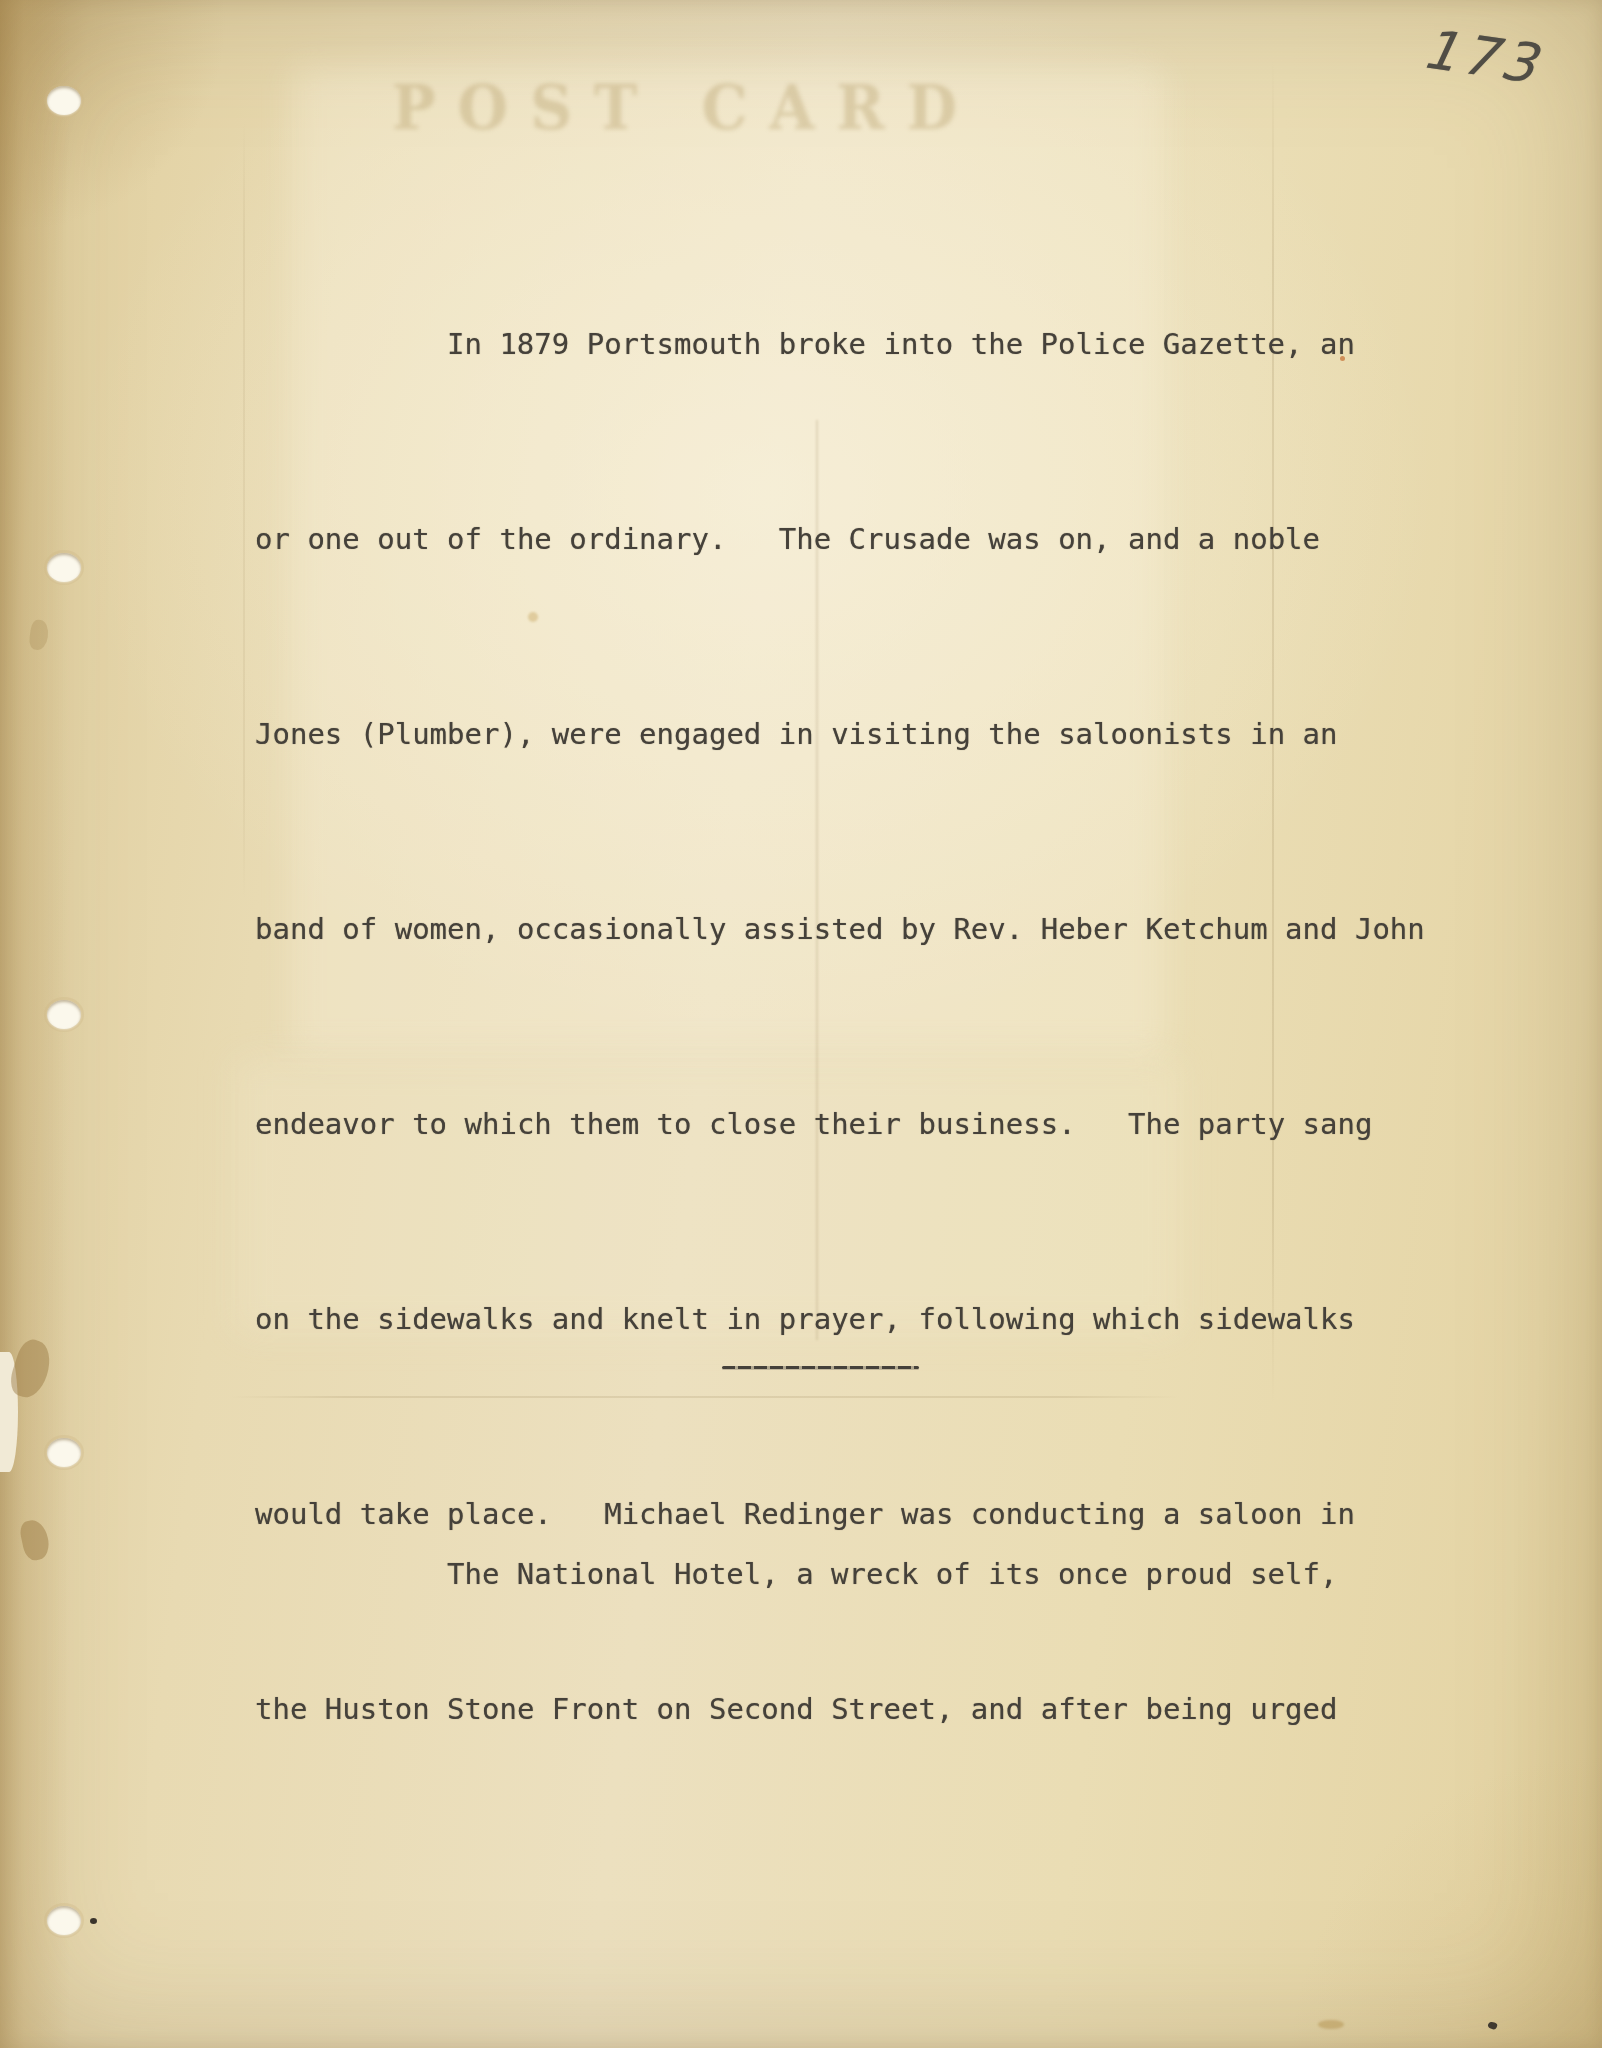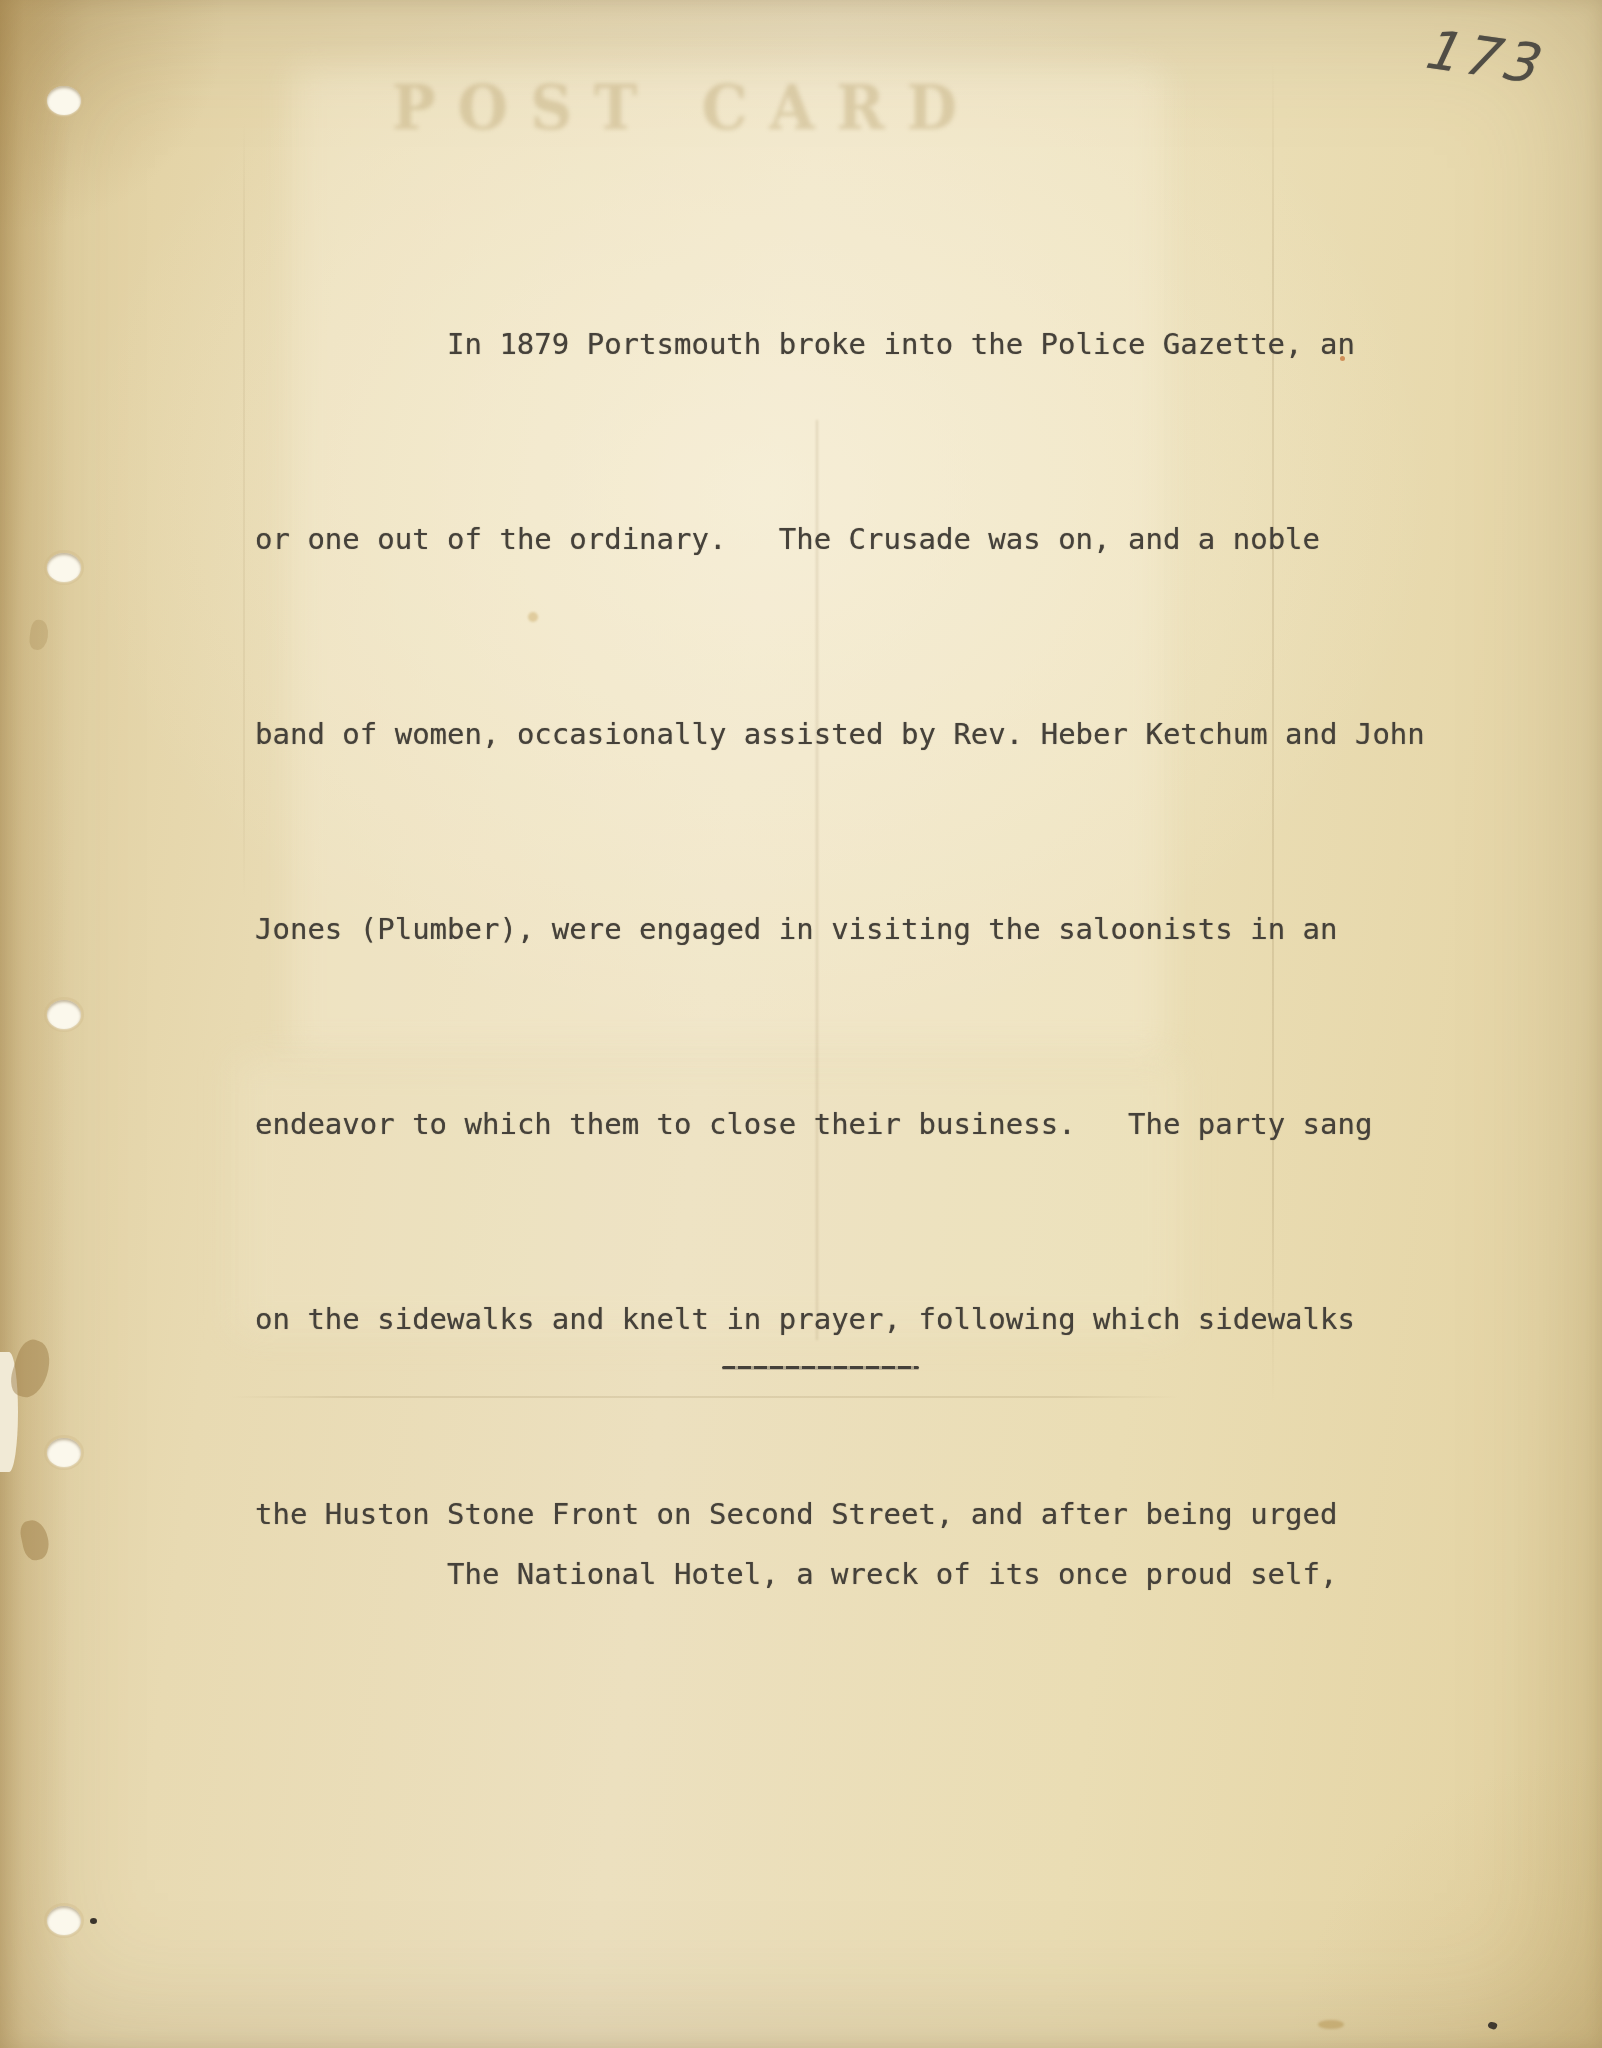--- a/index.html
+++ b/index.html
@@ -93,24 +93,25 @@
   <div class="hole" style="top:553px;"></div>
   <div class="hole" style="top:1000px;"></div>
   <div class="hole" style="top:1438px;"></div>
   <div class="hole" style="top:1906px;"></div>
 
   <div class="page-number">173</div>
 
   <div class="typed" style="top:182px;">
     <div class="line indent">In 1879 Portsmouth broke into the Police Gazette, an</div>
     <div class="line">or one out of the ordinary.   The Crusade was on, and a noble</div>
+    <div class="line">Jones (Plumber), were engaged in visiting the saloonists in an</div>
     <div class="line">band of women, occasionally assisted by Rev. Heber Ketchum and John</div>
-    <div class="line">Jones (Plumber), were engaged in visiting the saloonists in an</div>
     <div class="line">endeavor to which them to close their business.   The party sang</div>
     <div class="line">on the sidewalks and knelt in prayer, following which sidewalks</div>
+    <div class="line">would take place.   Michael Redinger was conducting a saloon in</div>
     <div class="line">the Huston Stone Front on Second Street, and after being urged</div>
     
     
     
     
     
     
     
     
   </div>

